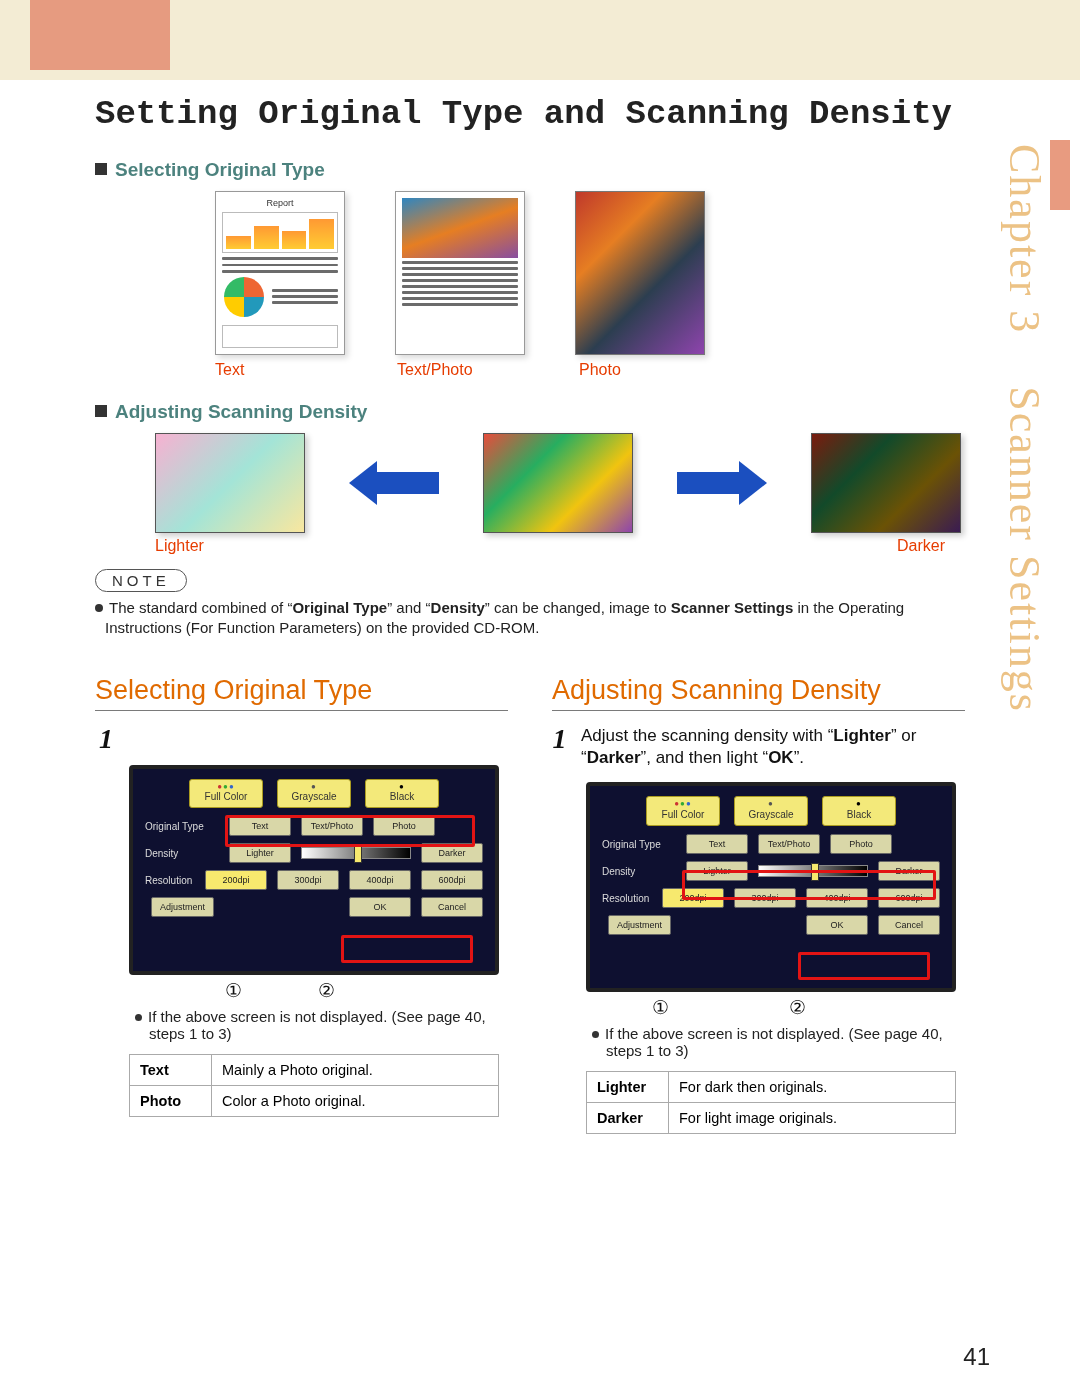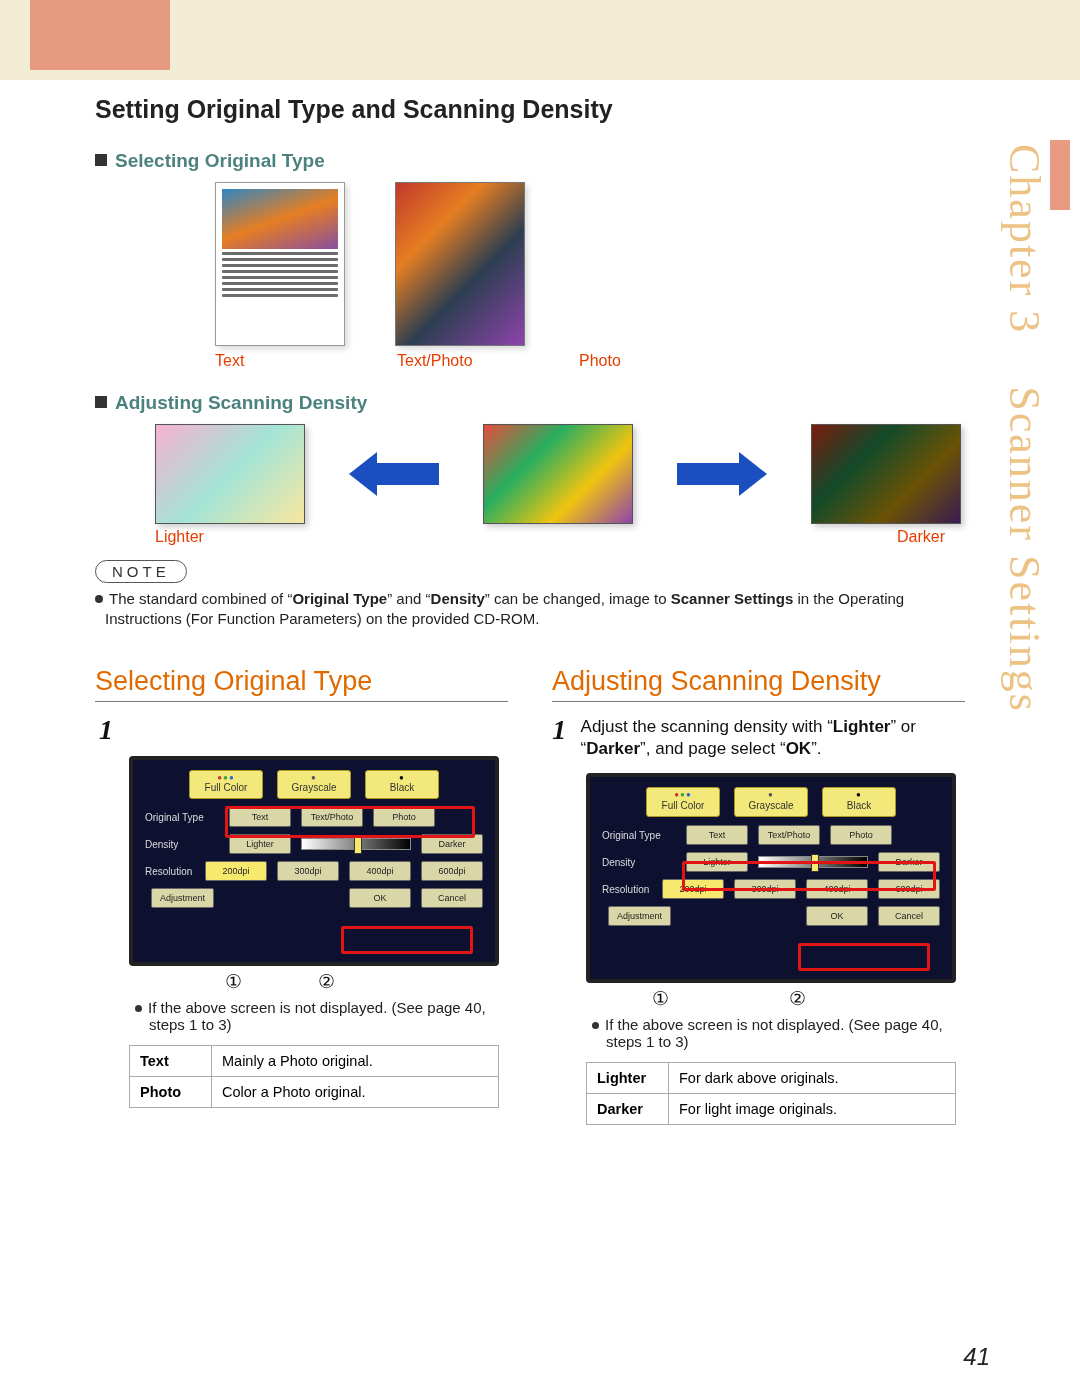--- a/index.html
+++ b/index.html
@@ -47,23 +47,23 @@
     padding-top: 4px;
   }
   .side-num { color: #ecc285; }
   .content {
     position: absolute;
     top: 95px;
     left: 95px;
     width: 870px;
   }
   .h1 {
-    font-size: 25px;
+    font-size: 34px;
     font-weight: bold;
-    font-family: Liberation Sans, sans-serif;
+    font-family: Liberation Mono, monospace;
     color: #222;
     margin-bottom: 26px;
   }
   .h2-square {
     display: inline-block;
     width: 12px; height: 12px;
     background: #333;
     margin-right: 8px;
     vertical-align: 1px;
   }
@@ -171,21 +171,21 @@
   .sm-slider .knob{position:absolute;top:-3px;left:48%;width:8px;height:18px;background:#f7e96e;border:1px solid #333;}
   .hi-red {border:3px solid #e21414;position:absolute;border-radius:2px;}
   .anno-row{display:flex;gap:76px;margin-left:130px;font-size:19px;color:#111;margin-top:4px;margin-bottom:6px;}
   .sub-bullet{font-size:15px;color:#222;margin-left:40px;text-indent:-14px;padding-left:14px;margin-top:6px;margin-bottom:12px;}
   .sub-bullet .dot{display:inline-block;width:7px;height:7px;background:#333;border-radius:50%;margin-right:6px;vertical-align:1px;}
   table.desc {
     border-collapse:collapse;width:370px;margin-left:34px;font-size:14.5px;
   }
   table.desc td{border:1px solid #aaa;padding:7px 10px;vertical-align:top;}
   table.desc td.k{width:82px;font-weight:bold;background:#fff;}
-  .pagenum{position:absolute;bottom:26px;right:90px;font-size:24px;color:#222;font-style:italic;}
+  .pagenum{position:absolute;bottom:26px;right:90px;font-size:24px;color:#222;}
 </style>
 </head>
 <body>
 
 <div class="top-banner">
   <div class="orange-box"></div>
 </div>
 
 <div class="side-label">
   <div class="text-vert">
@@ -200,20 +200,43 @@
 
 <div class="content">
 
   <div class="h1">Setting Original Type and Scanning Density</div>
 
   <div class="h2">
     <span class="h2-square"></span><span>Selecting Original Type</span>
   </div>
 
   <div class="thumbs3">
+    <div class="doc-thumb">
+      <div class="fake-title">Report</div>
+      <div class="fake-chartbox">
+        <div class="fake-bars">
+            <span style="height:40%"></span>
+            <span style="height:70%"></span>
+            <span style="height:55%"></span>
+            <span style="height:90%"></span>
+          </div>
+      </div>
+      <div class="fake-line"></div>
+        <div class="fake-line"></div>
+        <div class="fake-line"></div>
+      <div style="display:flex;gap:6px;align-items:center">
+        <div class="fake-pie"></div>
+        <div style="flex:1;display:flex;flex-direction:column;gap:3px">
+          <div class="fake-line"></div>
+            <div class="fake-line"></div>
+            <div class="fake-line"></div>
+        </div>
+      </div>
+      <div class="fake-linechart"></div>
+    </div>
     <div class="textphoto-thumb">
       <div class="tp-photo"></div>
       <div class="fake-line"></div>
         <div class="fake-line"></div>
         <div class="fake-line"></div>
         <div class="fake-line"></div>
         <div class="fake-line"></div>
         <div class="fake-line"></div>
         <div class="fake-line"></div>
         <div class="fake-line"></div>
@@ -313,21 +336,21 @@
             </tr>
       </tbody>
         </table>
     </div>
 
     <div class="col">
       <div class="col-h">Adjusting Scanning Density</div>
       <div class="step">
         <div class="step-num">1</div>
         <div class="step-text">
-          <span>Adjust the scanning density with “</span><b>Lighter</b><span>” or “</span><b>Darker</b><span>”, and page select “</span><b>OK</b><span>”.</span>
+          <span>Adjust the scanning density with “</span><b>Lighter</b><span>” or “</span><b>Darker</b><span>”, and then light “</span><b>OK</b><span>”.</span>
         </div>
       </div>
 
       <div class="screen-mock">
         <div class="sm-tabs">
           <div class="sm-tab"><span class="dots" style="color:#c33">●<span style="color:#3a3">●</span><span style="color:#36c">●</span></span><span>Full Color</span></div>
           <div class="sm-tab"><span class="dots" style="color:#555">●</span><span>Grayscale</span></div>
           <div class="sm-tab"><span class="dots" style="color:#000">●</span><span>Black</span></div>
         </div>
         <div class="sm-row">
@@ -363,21 +386,21 @@
       <div class="anno-row" style="margin-left:100px;gap:120px">
         <span>①</span>
         <span>②</span>
       </div>
       <div class="sub-bullet"><span class="dot"></span><span>If the above screen is not displayed. (See page 40, steps 1 to 3)</span></div>
 
       <table class="desc">
         <tbody>
             <tr>
               <td class="k">Lighter</td>
-              <td>For dark above originals.</td>
+              <td>For dark then originals.</td>
             </tr>
         <tr>
               <td class="k">Darker</td>
               <td>For light image originals.</td>
             </tr>
       </tbody>
         </table>
     </div>
   </div>
 

